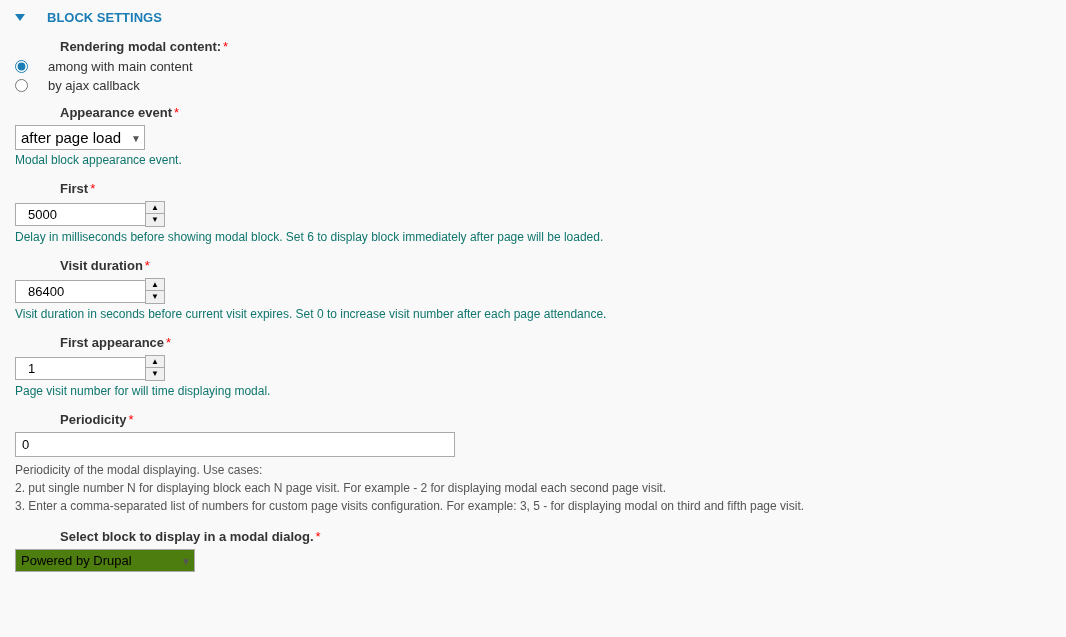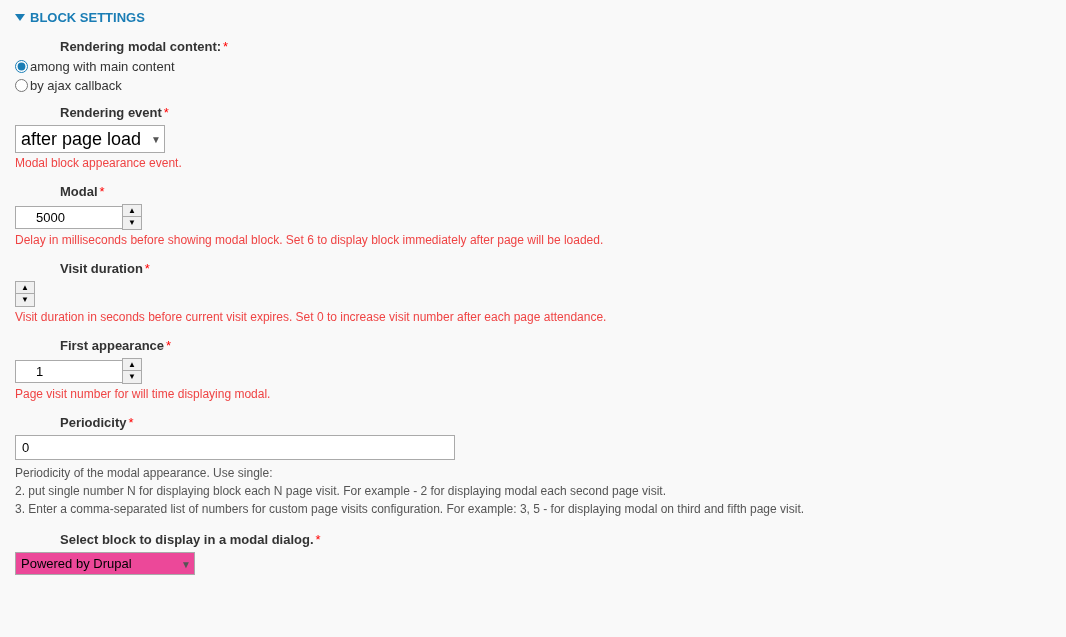--- a/index.html
+++ b/index.html
@@ -10,21 +10,21 @@
       background: #f9f9f9;
       padding: 10px 15px;
     }
     .block-settings-header {
       color: #1a7db5;
       font-size: 13px;
       font-weight: bold;
       margin-bottom: 14px;
       display: flex;
       align-items: center;
-      gap: 5px;
+      gap: 22px;
     }
     .triangle {
       display: inline-block;
       width: 0;
       height: 0;
       border-left: 5px solid transparent;
       border-right: 5px solid transparent;
       border-top: 7px solid #1a7db5;
     }
     .field-group {
@@ -40,64 +40,64 @@
     .required-star {
       color: red;
       margin-left: 2px;
     }
     .radio-group {
       margin-bottom: 12px;
     }
     .radio-option {
       display: flex;
       align-items: center;
-      gap: 2px;
+      gap: 20px;
       margin-bottom: 4px;
       font-size: 13px;
     }
     .radio-option input[type="radio"] {
       accent-color: #1a7db5;
     }
     .select-wrapper {
       position: relative;
       display: inline-block;
     }
     select {
-      font-size: 18px;
+      font-size: 15px;
       padding: 3px 22px 3px 5px;
       border: 1px solid #aaa;
       background: #fff;
       appearance: none;
       -webkit-appearance: none;
       cursor: pointer;
       min-width: 130px;
     }
     .select-arrow {
       position: absolute;
       right: 4px;
       top: 50%;
       transform: translateY(-50%);
       pointer-events: none;
       font-size: 10px;
       color: #555;
     }
     .field-description {
       font-size: 12px;
-      color: #ef4444;
+      color: #0f766e;
       margin-top: 3px;
     }
     .number-input-wrapper {
       display: flex;
       align-items: center;
     }
     .number-input {
       font-size: 13px;
-      padding: 3px 20px;
-      border: 1px solid #aaa;
-      width: 107px;
+      padding: 3px 12px;
+      border: 1px solid #aaa;
+      width: 130px;
       border-right: none;
     }
     .spinner-buttons {
       display: flex;
       flex-direction: column;
       border: 1px solid #aaa;
     }
     .spinner-btn {
       width: 18px;
       height: 12px;
@@ -129,21 +129,21 @@
       font-style: italic;
     }
     .block-select-wrapper {
       position: relative;
       display: inline-block;
     }
     .block-select {
       font-size: 13px;
       padding: 3px 22px 3px 5px;
       border: 1px solid #aaa;
-      background: #ec4899;
+      background: #4d7c0f;
       appearance: none;
       -webkit-appearance: none;
       cursor: pointer;
       min-width: 180px;
     }
   </style>
 </head>
 <body>
 
 <div class="block-settings-header">
@@ -160,50 +160,51 @@
     <label for="opt-among">among with main content</label>
   </div>
   <div class="radio-option">
     <input type="radio" id="opt-ajax" name="rendering" style="">
     <label for="opt-ajax">by ajax callback</label>
   </div>
 </div>
 
 <div class="field-group">
   <div>
-    <span class="field-label">Rendering event</span><span class="required-star">*</span>
+    <span class="field-label">Appearance event</span><span class="required-star">*</span>
   </div>
   <div class="select-wrapper">
     <select>
       <option value="after_page_load">after page load</option>
     </select>
     <span class="select-arrow">▼</span>
   </div>
   <div class="field-description">Modal block appearance event.</div>
 </div>
 
 <div class="field-group">
   <div>
-    <span class="field-label">Modal</span><span class="required-star">*</span>
+    <span class="field-label">First</span><span class="required-star">*</span>
   </div>
   <div class="number-input-wrapper">
     <input type="text" class="number-input" value="5000" style="">
     <div class="spinner-buttons">
       <button class="spinner-btn up">▲</button>
       <button class="spinner-btn">▼</button>
     </div>
   </div>
   <div class="field-description">Delay in milliseconds before showing modal block. Set 6 to display block immediately after page will be loaded.</div>
 </div>
 
 <div class="field-group">
   <div>
     <span class="field-label">Visit duration</span><span class="required-star">*</span>
   </div>
   <div class="number-input-wrapper">
+    <input type="text" class="number-input" value="86400" style="">
     <div class="spinner-buttons">
       <button class="spinner-btn up">▲</button>
       <button class="spinner-btn">▼</button>
     </div>
   </div>
   <div class="field-description">Visit duration in seconds before current visit expires. Set 0 to increase visit number after each page attendance.</div>
 </div>
 
 <div class="field-group">
   <div>
@@ -218,21 +219,21 @@
   </div>
   <div class="field-description">Page visit number for will time displaying modal.</div>
 </div>
 
 <div class="field-group">
   <div>
     <span class="field-label">Periodicity</span><span class="required-star">*</span>
   </div>
   <input type="text" class="text-input" value="0" style="">
   <div class="periodicity-info">
-    <div>Periodicity of the modal appearance. Use single:</div>
+    <div>Periodicity of the modal displaying. Use cases:</div>
     <div>2. put single number N for displaying block each N page visit. For example - 2 for displaying modal each second page visit.</div>
     <div>3. Enter a comma-separated list of numbers for custom page visits configuration. For example: 3, 5 - for displaying modal on third and fifth page visit.</div>
   </div>
 </div>
 
 <div class="field-group">
   <div>
     <span class="field-label">Select block to display in a modal dialog.</span><span class="required-star">*</span>
   </div>
   <div class="block-select-wrapper">

